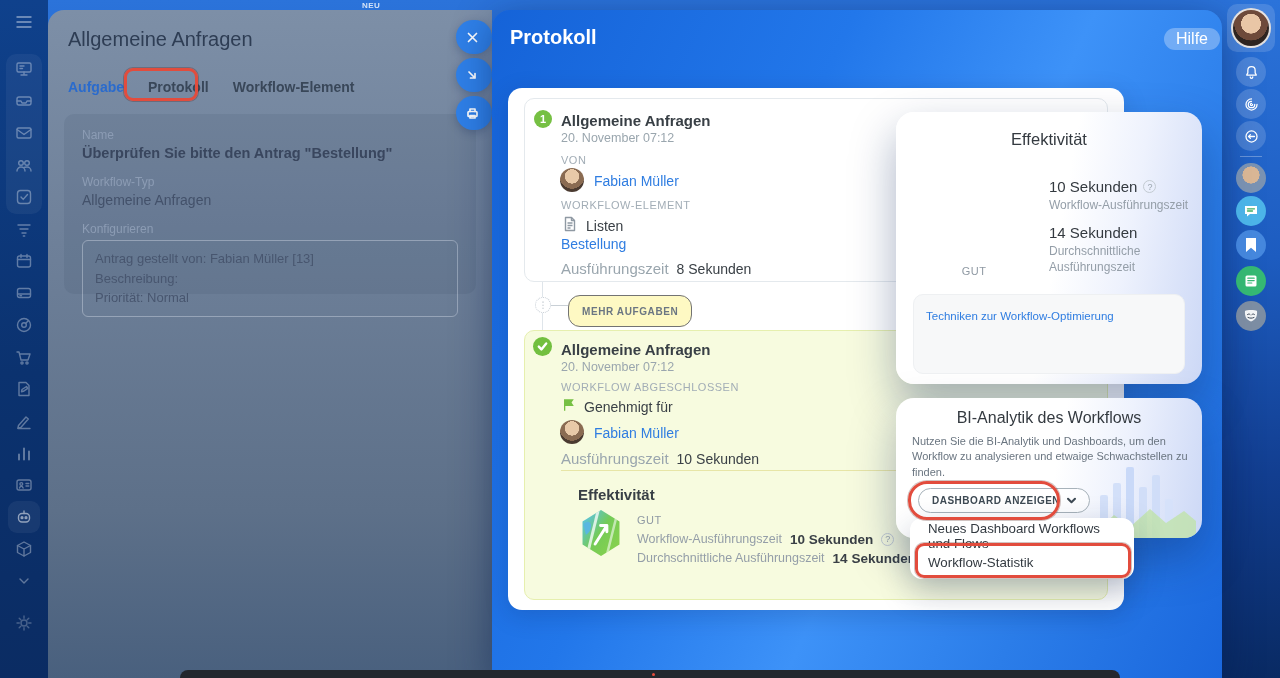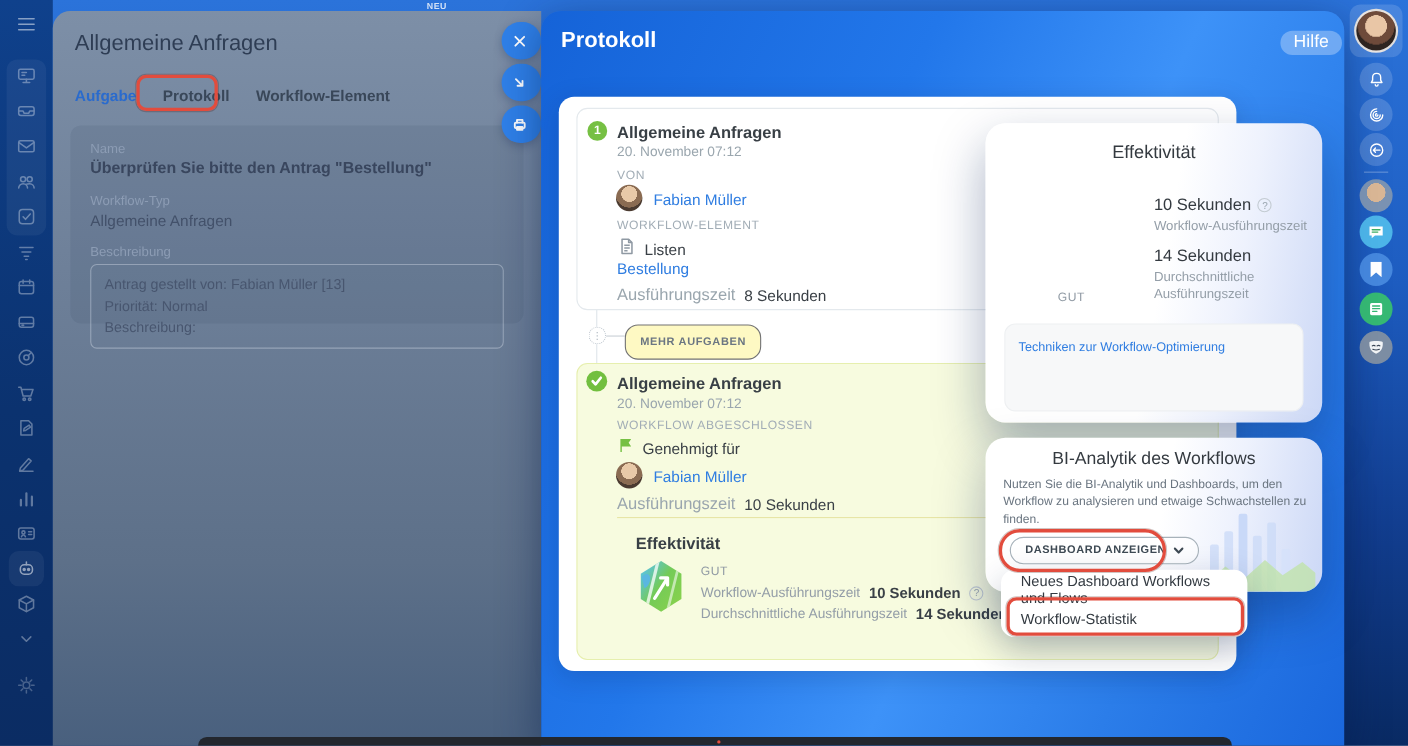--- a/index.html
+++ b/index.html
@@ -8,21 +8,21 @@
          background:linear-gradient(180deg,#2b73da 0%,#1d5cc0 38%,#123e90 70%,#092a63 100%); }
   .abs { position:absolute; }
 
   
   .left-rail { left:0; top:0; width:48px; height:678px; z-index:1;
     background:linear-gradient(180deg,#0f418c 0%,#0b326f 55%,#0b2c63 100%); }
   .rail-group { left:6px; top:54px; width:36px; height:160px; background:rgba(255,255,255,.05); border-radius:10px; }
   .rail-item { left:14px; width:20px; height:20px; opacity:.35; }
   .rail-item svg { width:20px; height:20px; stroke:#fff; fill:none; stroke-width:1.4; stroke-linecap:round; stroke-linejoin:round; }
   .rail-item.hl { left:8px; width:32px; height:32px; background:rgba(255,255,255,.10); border-radius:9px; padding:6px; opacity:.55; }
-  .neu-label { left:388px; top:1px; font-size:8px; font-weight:bold; letter-spacing:.5px; color:rgba(255,255,255,.8); z-index:1; }
+  .neu-label { left:362px; top:1px; font-size:8px; font-weight:bold; letter-spacing:.5px; color:rgba(255,255,255,.8); z-index:1; }
 
   
   .task-panel { left:48px; top:10px; width:444px; height:668px; z-index:2; border-radius:16px 0 0 0;
     background:linear-gradient(180deg,#7d8fa7 0%,#6e8099 35%,#5d7089 75%,#49607e 100%); }
   .tp-title { left:20px; top:18px; font-size:20px; font-weight:500; color:#2e3d54; }
   .tp-tabs { left:20px; top:69px; display:flex; gap:24px; font-size:14px; font-weight:600; }
   .tp-tab-active { color:#2a6bcd; }
   .tp-tab { color:#394759; }
   .tp-form { left:16px; top:104px; width:412px; height:180px; background:rgba(43,61,88,.10); border-radius:10px; padding:14px 18px; }
   .tp-label { font-size:12px; color:#8c9cb4; }
@@ -217,25 +217,25 @@
   <div class="abs tp-tabs">
     <span class="tp-tab-active">Aufgabe</span>
     <span class="tp-tab">Protokoll</span>
     <span class="tp-tab">Workflow-Element</span>
   </div>
   <div class="abs tp-form">
     <div class="tp-label">Name</div>
     <div class="tp-value-strong">Überprüfen Sie bitte den Antrag "Bestellung"</div>
     <div class="tp-label">Workflow-Typ</div>
     <div class="tp-value">Allgemeine Anfragen</div>
-    <div class="tp-label">Beschreibung</div>
+    <div class="tp-label">Konfigurieren</div>
     <div class="tp-desc-box">
       <div>Antrag gestellt von: Fabian Müller [13]</div>
+      <div>Beschreibung:</div>
       <div>Priorität: Normal</div>
-      <div>Beschreibung:</div>
     </div>
   </div>
 </section>
 
 <div class="abs win-btn" style="top:20px">
     <svg viewBox="0 0 15 15">
       <path d="M3.5 3.5l8 8M11.5 3.5l-8 8"></path>
     </svg>
   </div>
 <div class="abs win-btn" style="top:58px">

